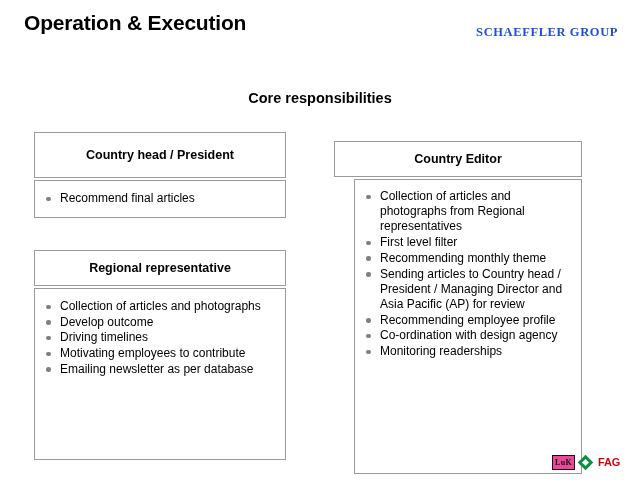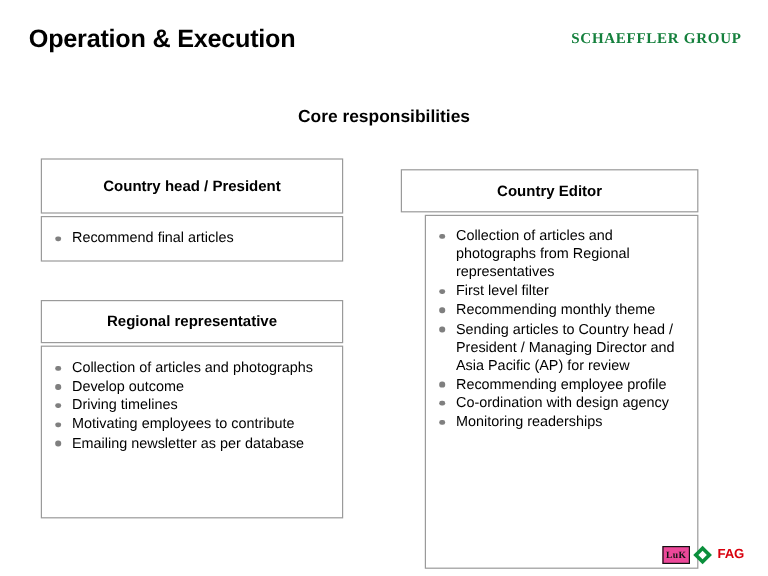--- a/index.html
+++ b/index.html
@@ -13,36 +13,36 @@
     position: relative;
     overflow: hidden;
     font-family: "Liberation Sans", sans-serif;
     color: #000000;
   }
 
   
   #slide-title {
     position: absolute;
     left: 24px;
-    top: 22px;
+    top: 12px;
     font-size: 21px;
     font-weight: bold;
     letter-spacing: -0.2px;
     line-height: 1;
     white-space: nowrap;
   }
   #brand-logo {
     position: absolute;
     right: 22px;
     top: 25px;
     font-family: "Liberation Serif", serif;
     font-size: 12.5px;
     font-weight: bold;
     letter-spacing: 0.6px;
-    color: #15803d;
+    color: #1d4ed8;
     white-space: nowrap;
   }
 
   
   #core-heading {
     position: absolute;
     left: 0;
     right: 0;
     top: 90px;
     text-align: center;
@@ -97,21 +97,21 @@
     background: #7f7f7f;
   }
 
   
   #card-country-head { left: 34px; top: 132px; width: 252px; }
   #card-country-head .card-header { height: 46px; }
   #card-country-head .card-body   { height: 38px; display:flex; align-items:center; }
 
   #card-regional { left: 34px; top: 250px; width: 252px; }
   #card-regional .card-header { height: 36px; }
-  #card-regional .card-body   { height: 144px; padding-top: 10px; }
+  #card-regional .card-body   { height: 172px; padding-top: 10px; }
 
   #card-editor { left: 334px; top: 141px; width: 248px; }
   #card-editor .card-header { height: 36px; }
   #card-editor .card-body   { height: 295px; padding-top: 9px; margin-left: 20px; }
 
   
   #footer-brands {
     position: absolute;
     right: 20px;
     bottom: 10px;

